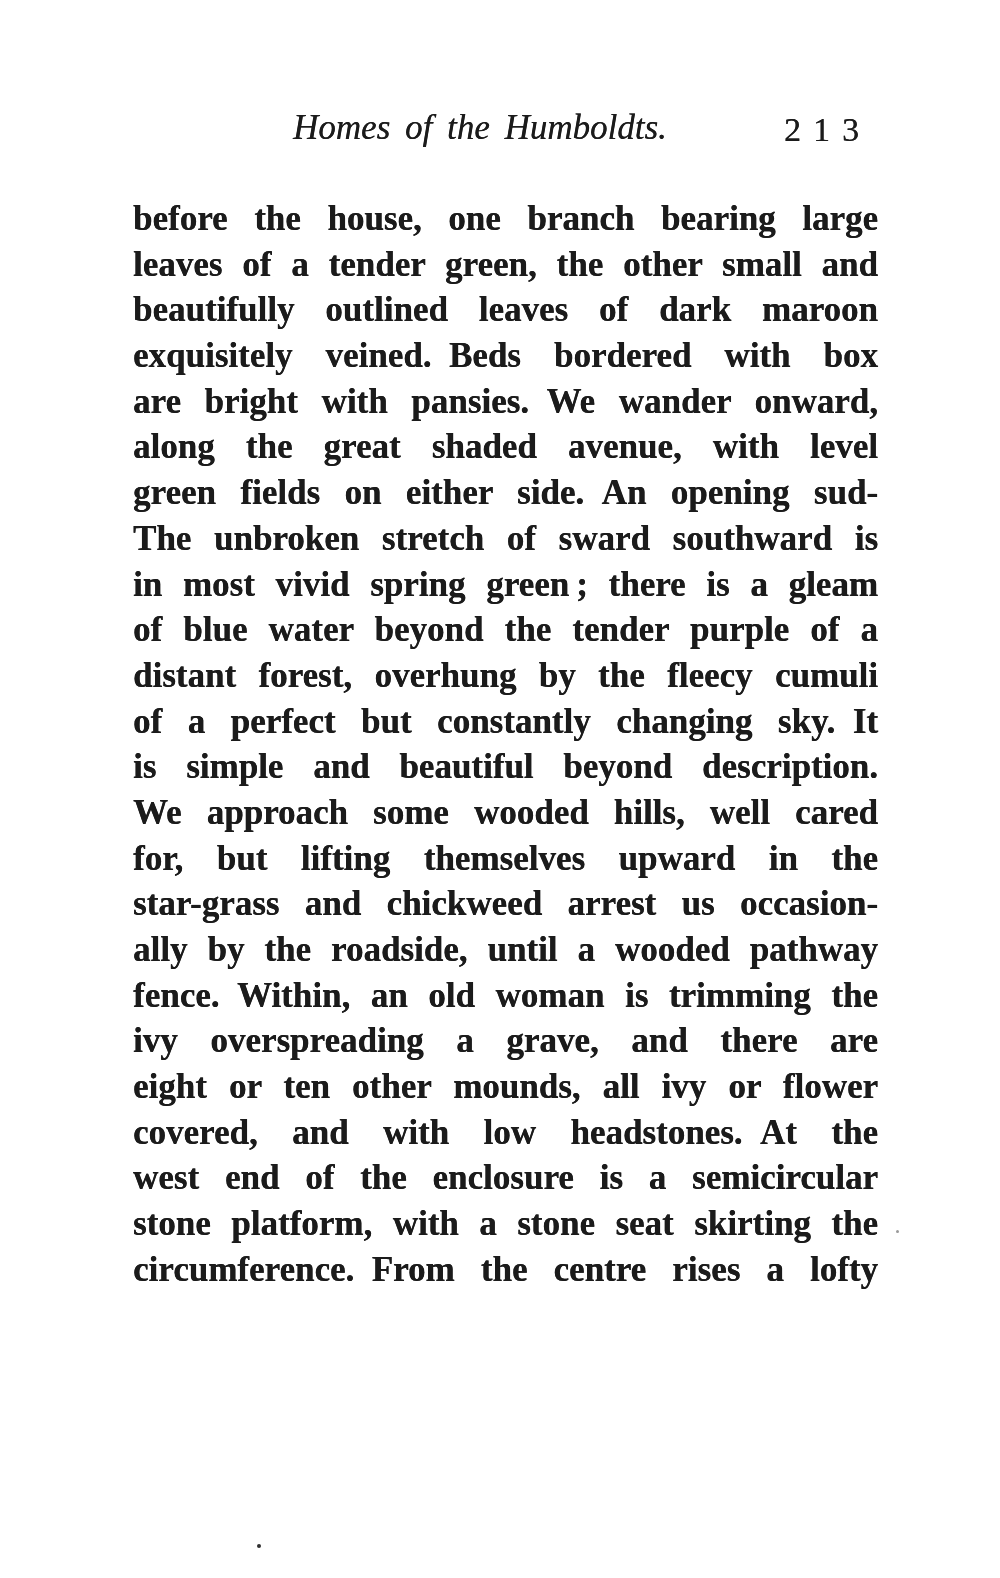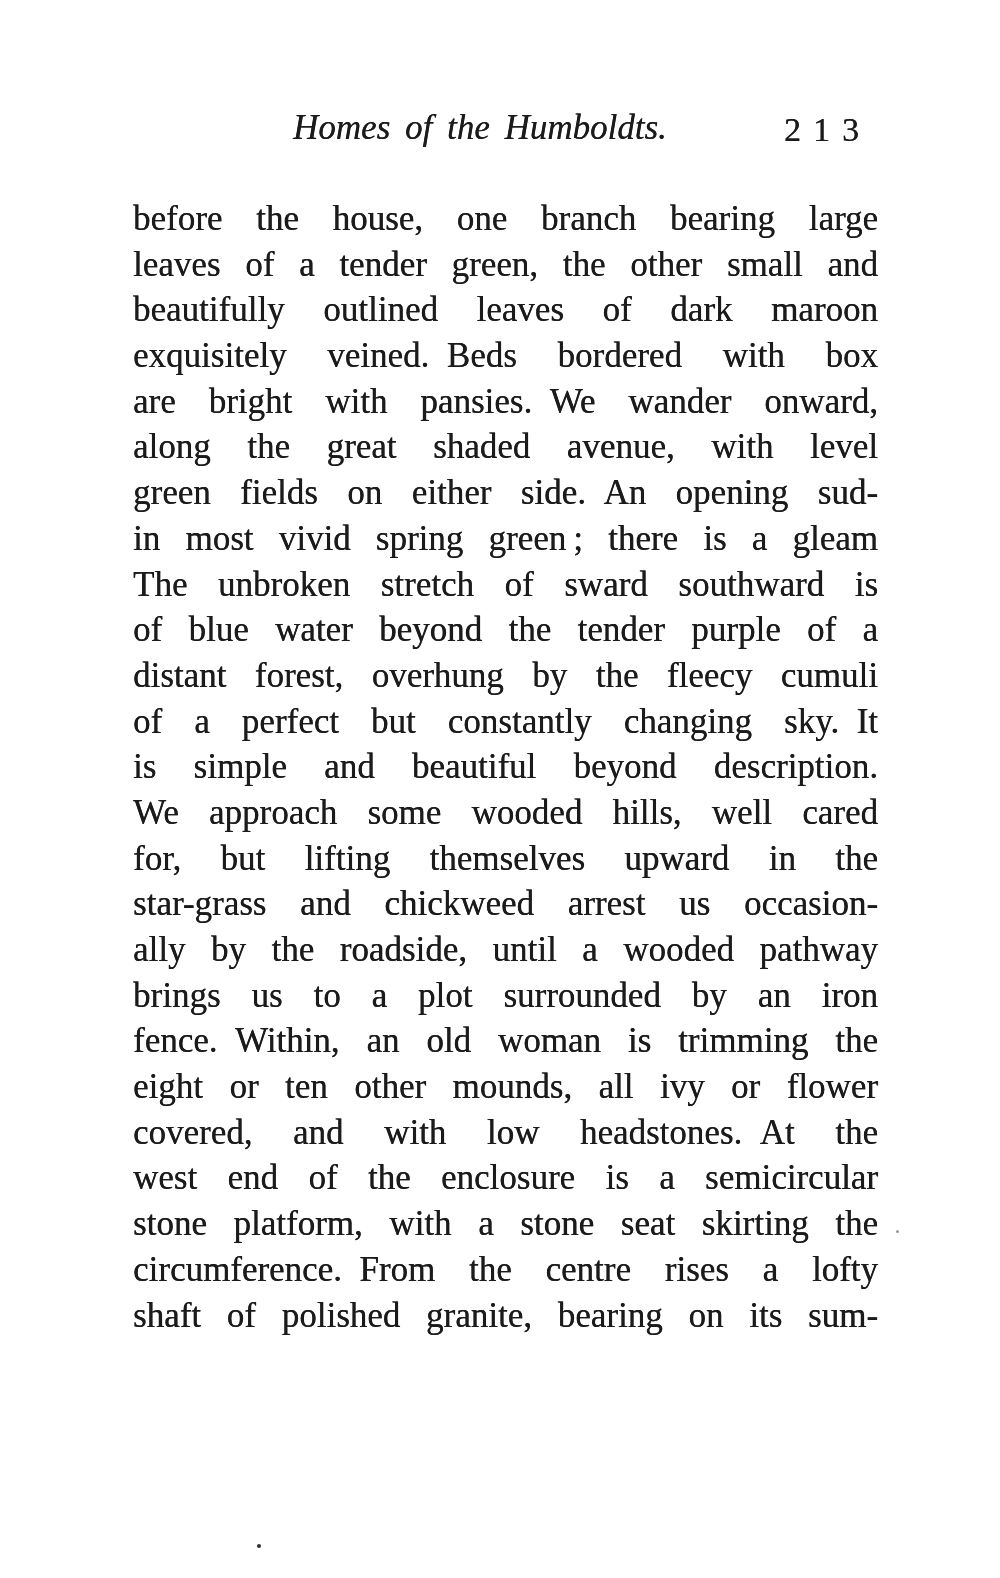--- a/index.html
+++ b/index.html
@@ -45,20 +45,21 @@
   }
   
   .text-block {
     position: absolute;
     top: 196px;
     left: 133px;
     width: 745px;
     font-size: 35px;
     line-height: 45.7px;
     text-shadow: 0.3px 0 0 currentColor;
+    font-weight: bold;
   }
   .line {
     text-align: justify;
     text-align-last: justify;
     height: 45.7px;
     overflow: visible;
     white-space: normal;
   }
   
   .speck {
@@ -90,36 +91,35 @@
   <div class="page-number">213</div>
 
   <div class="text-block">
     <div class="line">before the house, one branch bearing large</div>
     <div class="line">leaves of a tender green, the other small and</div>
     <div class="line">beautifully outlined leaves of dark maroon</div>
     <div class="line">exquisitely veined. Beds bordered with box</div>
     <div class="line">are bright with pansies. We wander onward,</div>
     <div class="line">along the great shaded avenue, with level</div>
     <div class="line">green fields on either side. An opening sud-</div>
+    <div class="line">The unbroken stretch of sward southward is</div>
     <div class="line">in most vivid spring green ; there is a gleam</div>
-    <div class="line">The unbroken stretch of sward southward is</div>
     <div class="line">of blue water beyond the tender purple of a</div>
     <div class="line">distant forest, overhung by the fleecy cumuli</div>
     <div class="line">of a perfect but constantly changing sky. It</div>
     <div class="line">is simple and beautiful beyond description.</div>
     <div class="line">We approach some wooded hills, well cared</div>
     <div class="line">for, but lifting themselves upward in the</div>
     <div class="line">star-grass and chickweed arrest us occasion-</div>
     <div class="line">ally by the roadside, until a wooded pathway</div>
-    <div class="line">brings us to a plot surrounded by an iron</div>
     <div class="line">fence. Within, an old woman is trimming the</div>
+    <div class="line">ivy overspreading a grave, and there are</div>
     <div class="line">eight or ten other mounds, all ivy or flower</div>
     <div class="line">covered, and with low headstones. At the</div>
     <div class="line">west end of the enclosure is a semicircular</div>
     <div class="line">stone platform, with a stone seat skirting the</div>
     <div class="line">circumference. From the centre rises a lofty</div>
-    <div class="line">shaft of polished granite, bearing on its sum-</div>
   </div>
 
   <div class="speck speck-a"></div>
   <div class="speck speck-b"></div>
 
 </div>
 
 </body></html>

